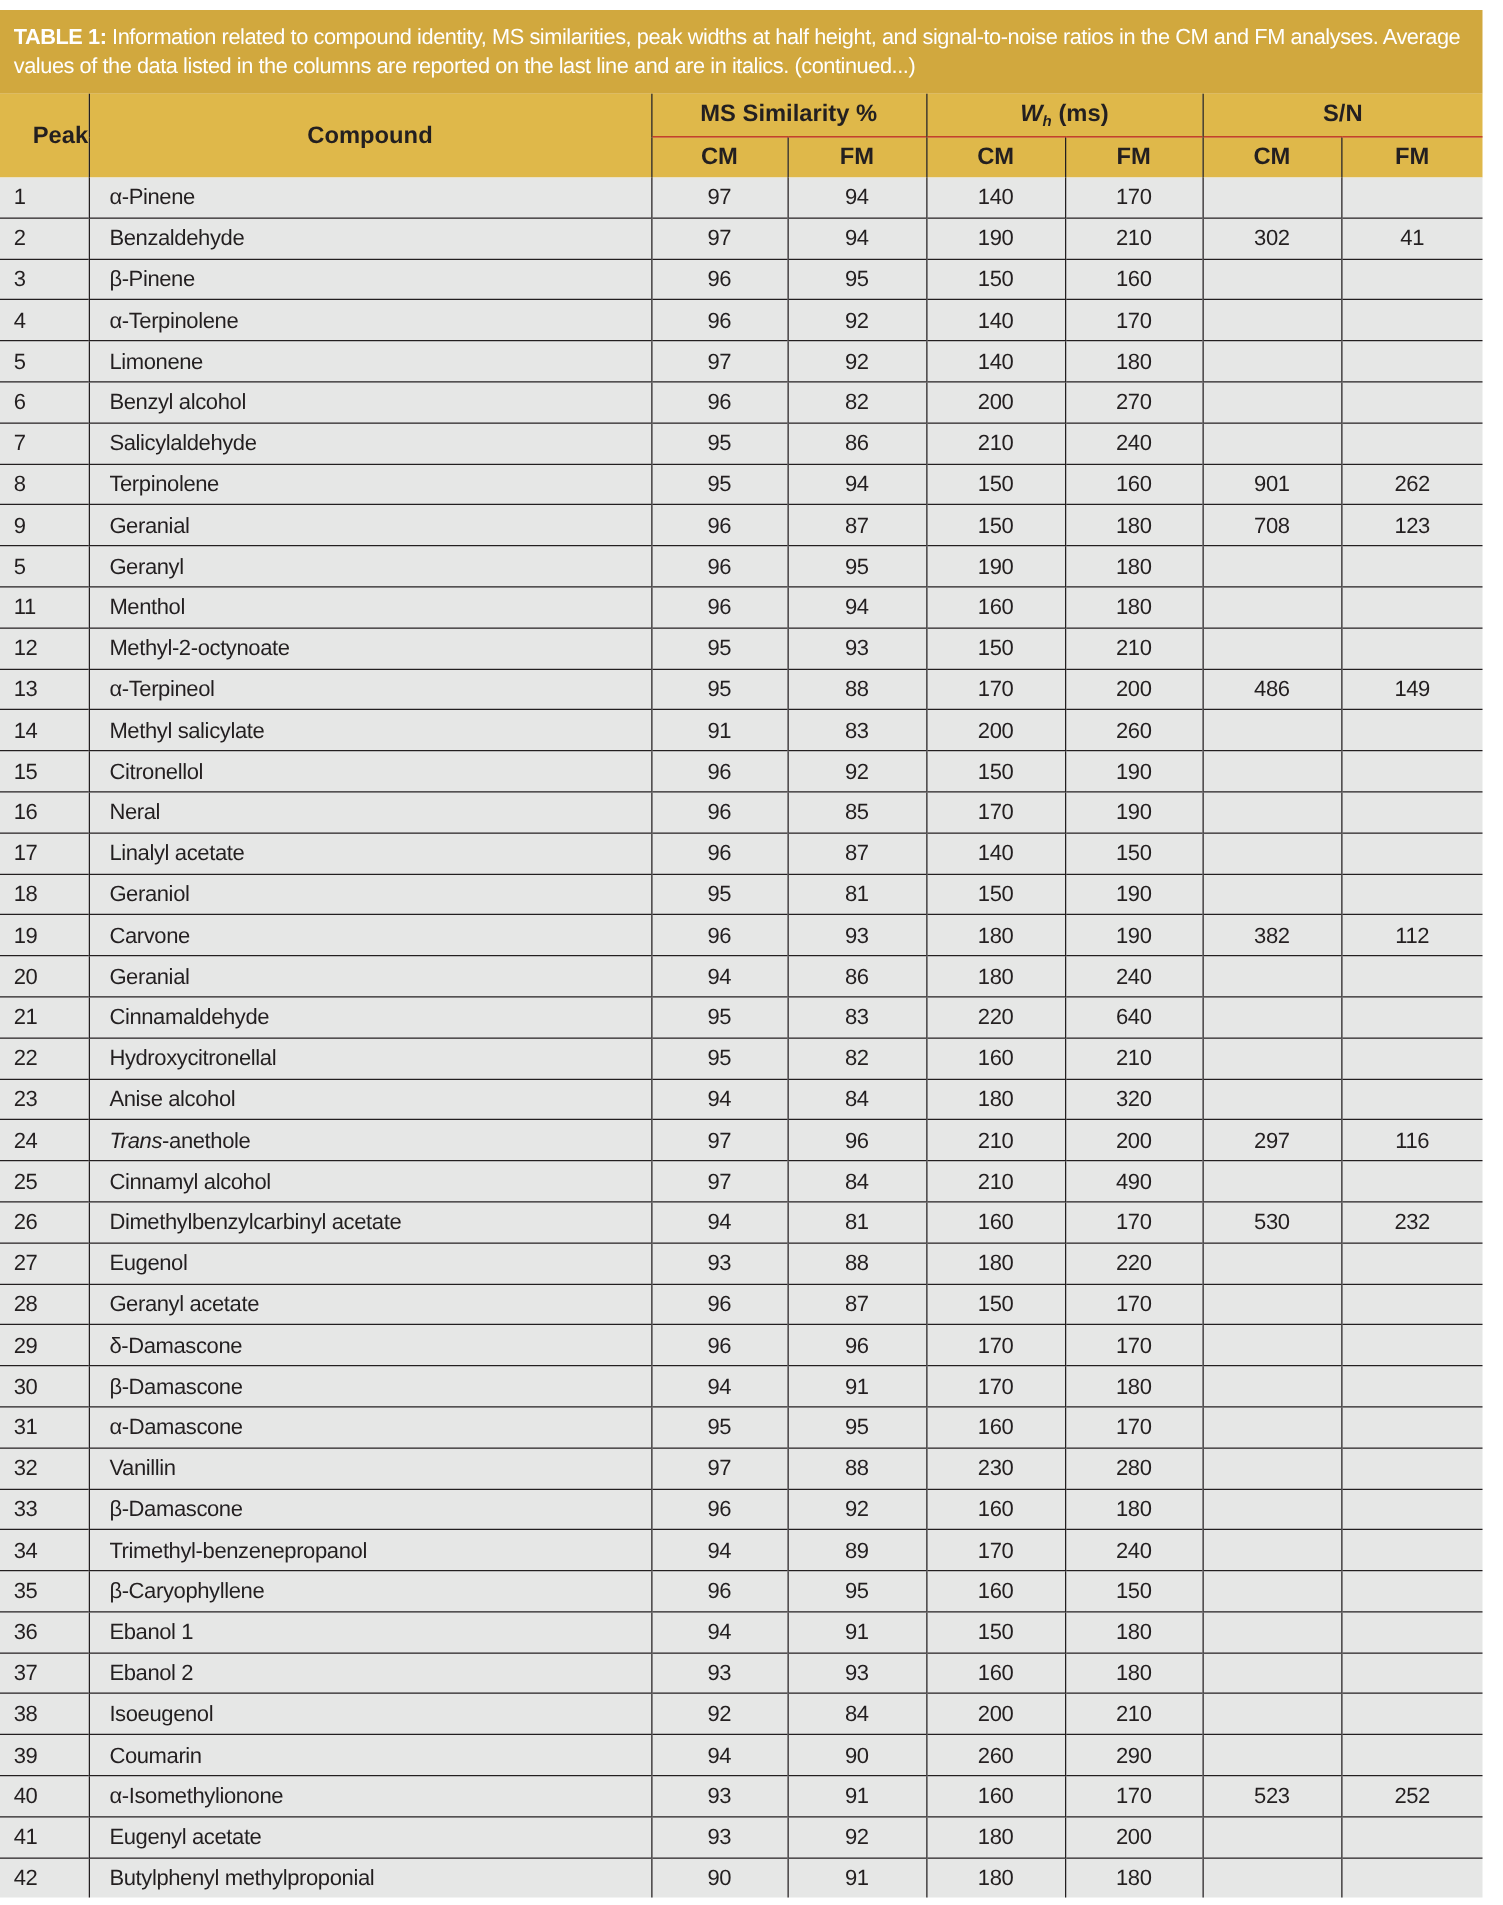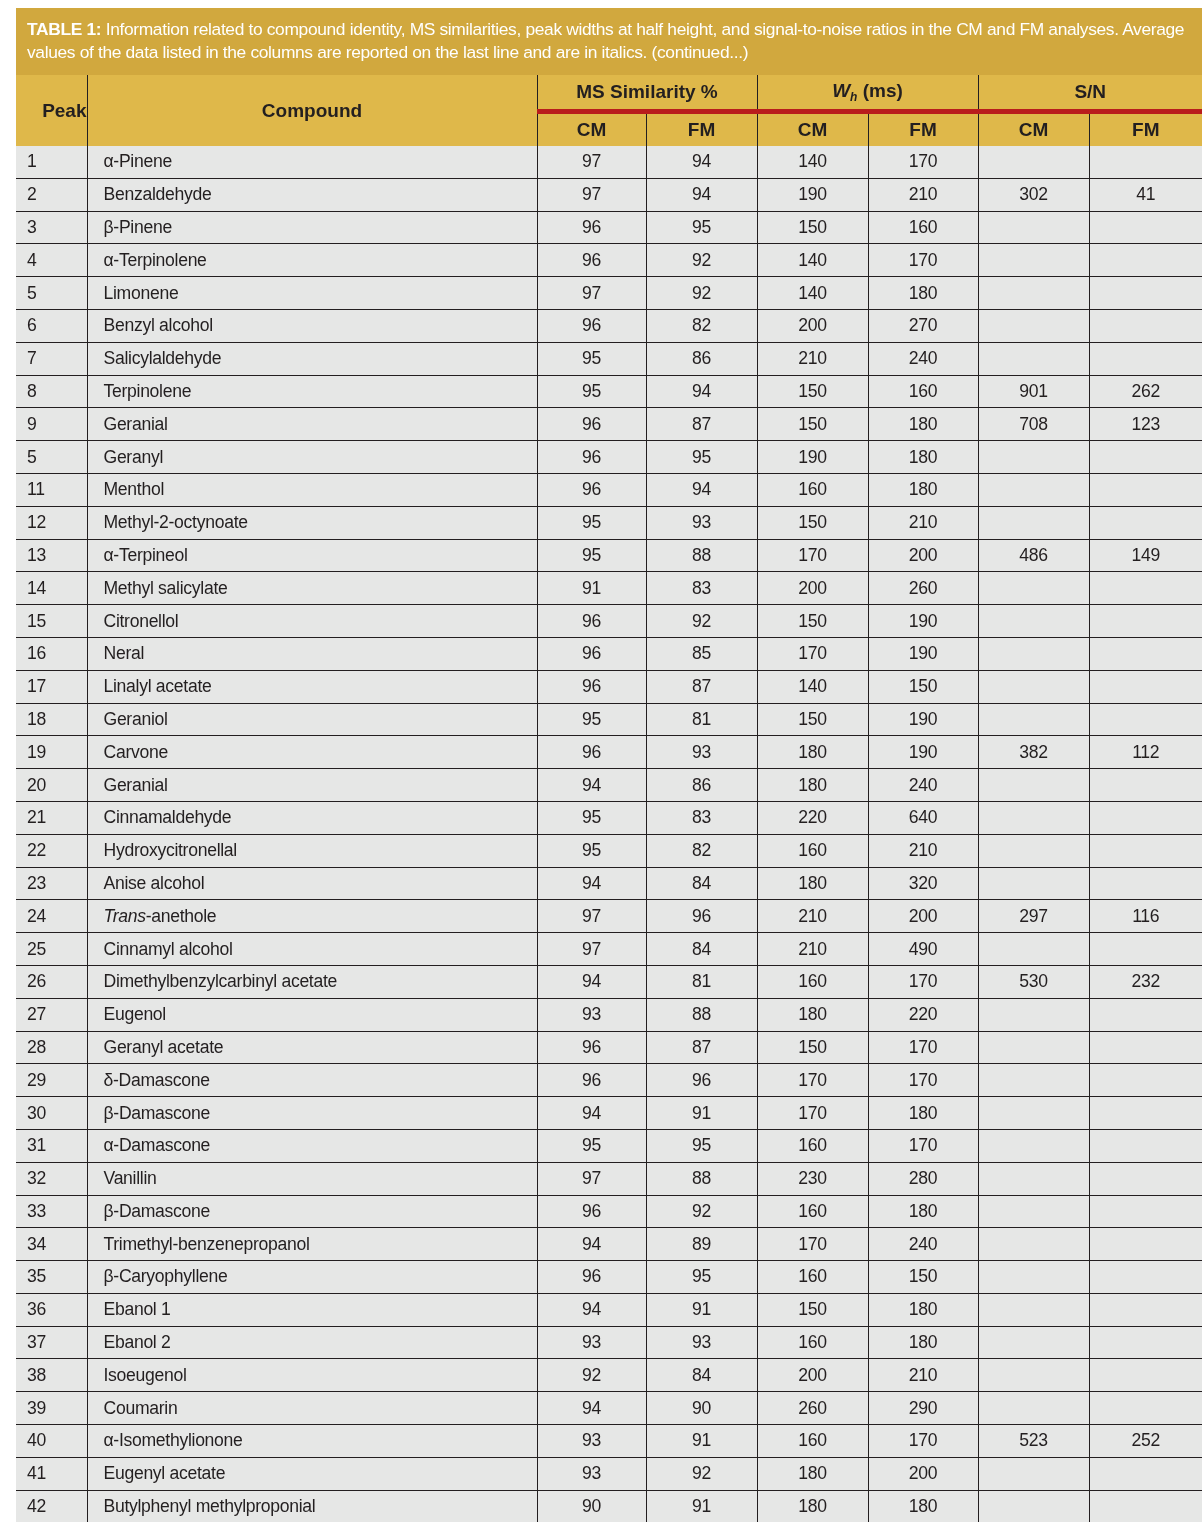--- a/index.html
+++ b/index.html
@@ -1,36 +1,36 @@
 <!DOCTYPE html>
 <html><head>
 <meta charset="utf-8">
 <style>
   html, body { margin: 0; padding: 0; background: #ffffff; }
   body { width: 1202px; height: 1524px; position: relative; overflow: hidden;
          font-family: "Liberation Sans", sans-serif; color: #231f20; }
-  .wrap { position: absolute; left: 16px; top: 8px; width: 1186px; }
+  .wrap { position: absolute; left: 0; top: 8px; width: 1186px; }
   .caption { background: #d1a83e; color: #ffffff; font-size: 17.4px; line-height: 23px;
              padding: 10px 10px 10px 11px; height: 47px; letter-spacing: -0.35px; }
   .caption b { font-weight: bold; }
   table { border-collapse: collapse; width: 1186px; table-layout: fixed; }
   th { background: #dfb84a; color: #231f20; font-weight: bold; font-size: 19px;
        text-align: center; padding: 0; }
   th.peak { text-align: right; padding-left: 11px; }
   thead tr.h1 th { height: 34px; }
   thead tr.h2 th { height: 32px; }
   td { background: #e6e7e6; font-size: 17.6px; height: 31.8px; padding: 0;
        border-top: 1px solid #231f20; letter-spacing: -0.3px; }
   tbody tr:first-child td { border-top: none; }
   td.num { text-align: center; }
   td.peak { padding-left: 11px; }
   td.cmp { padding-left: 16px; }
   .vl { border-left: 1px solid #231f20; }
   th.vl { border-left: 1px solid #231f20; }
-  th.sub { border-top: 5px solid #b91c1c; }
+  th.sub { border-top: 1px solid #b91c1c; }
   .wh-w { font-style: italic; }
   .wh-h { font-style: italic; font-size: 12px; vertical-align: -4px; }
   .ital { font-style: italic; }
 </style>
 </head>
 <body>
 
 <div class="wrap">
   <div class="caption">
     <b>TABLE 1:</b><span> Information related to compound identity, MS similarities, peak widths at half height, and signal-to-noise ratios in the CM and FM analyses. Average values of the data listed in the columns are reported on the last line and are in italics. (continued...)</span>

